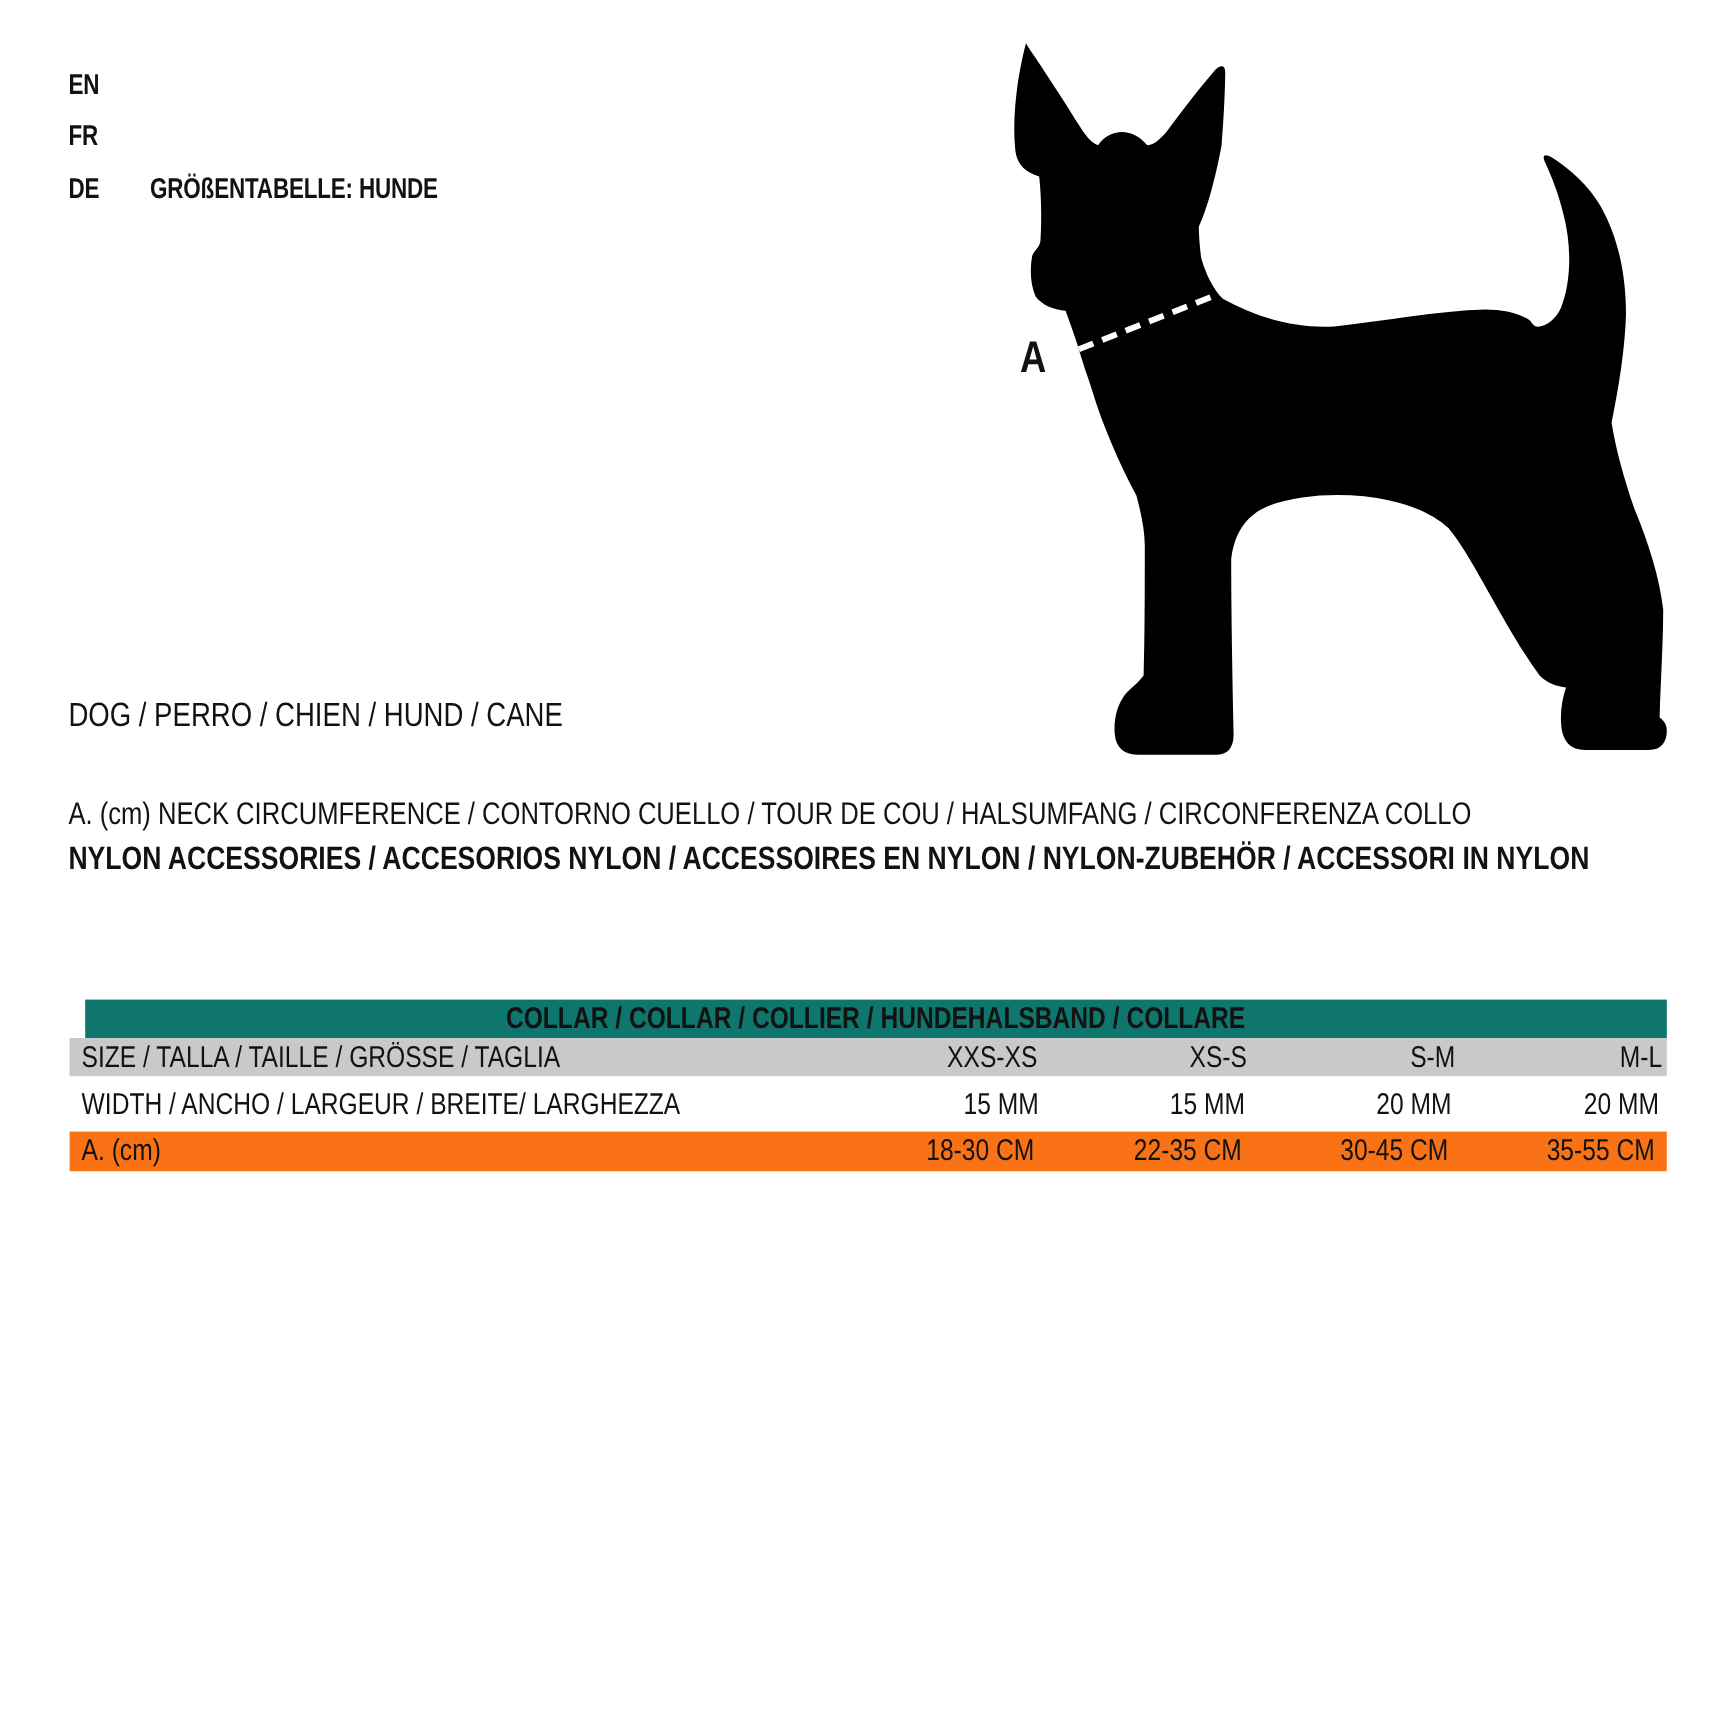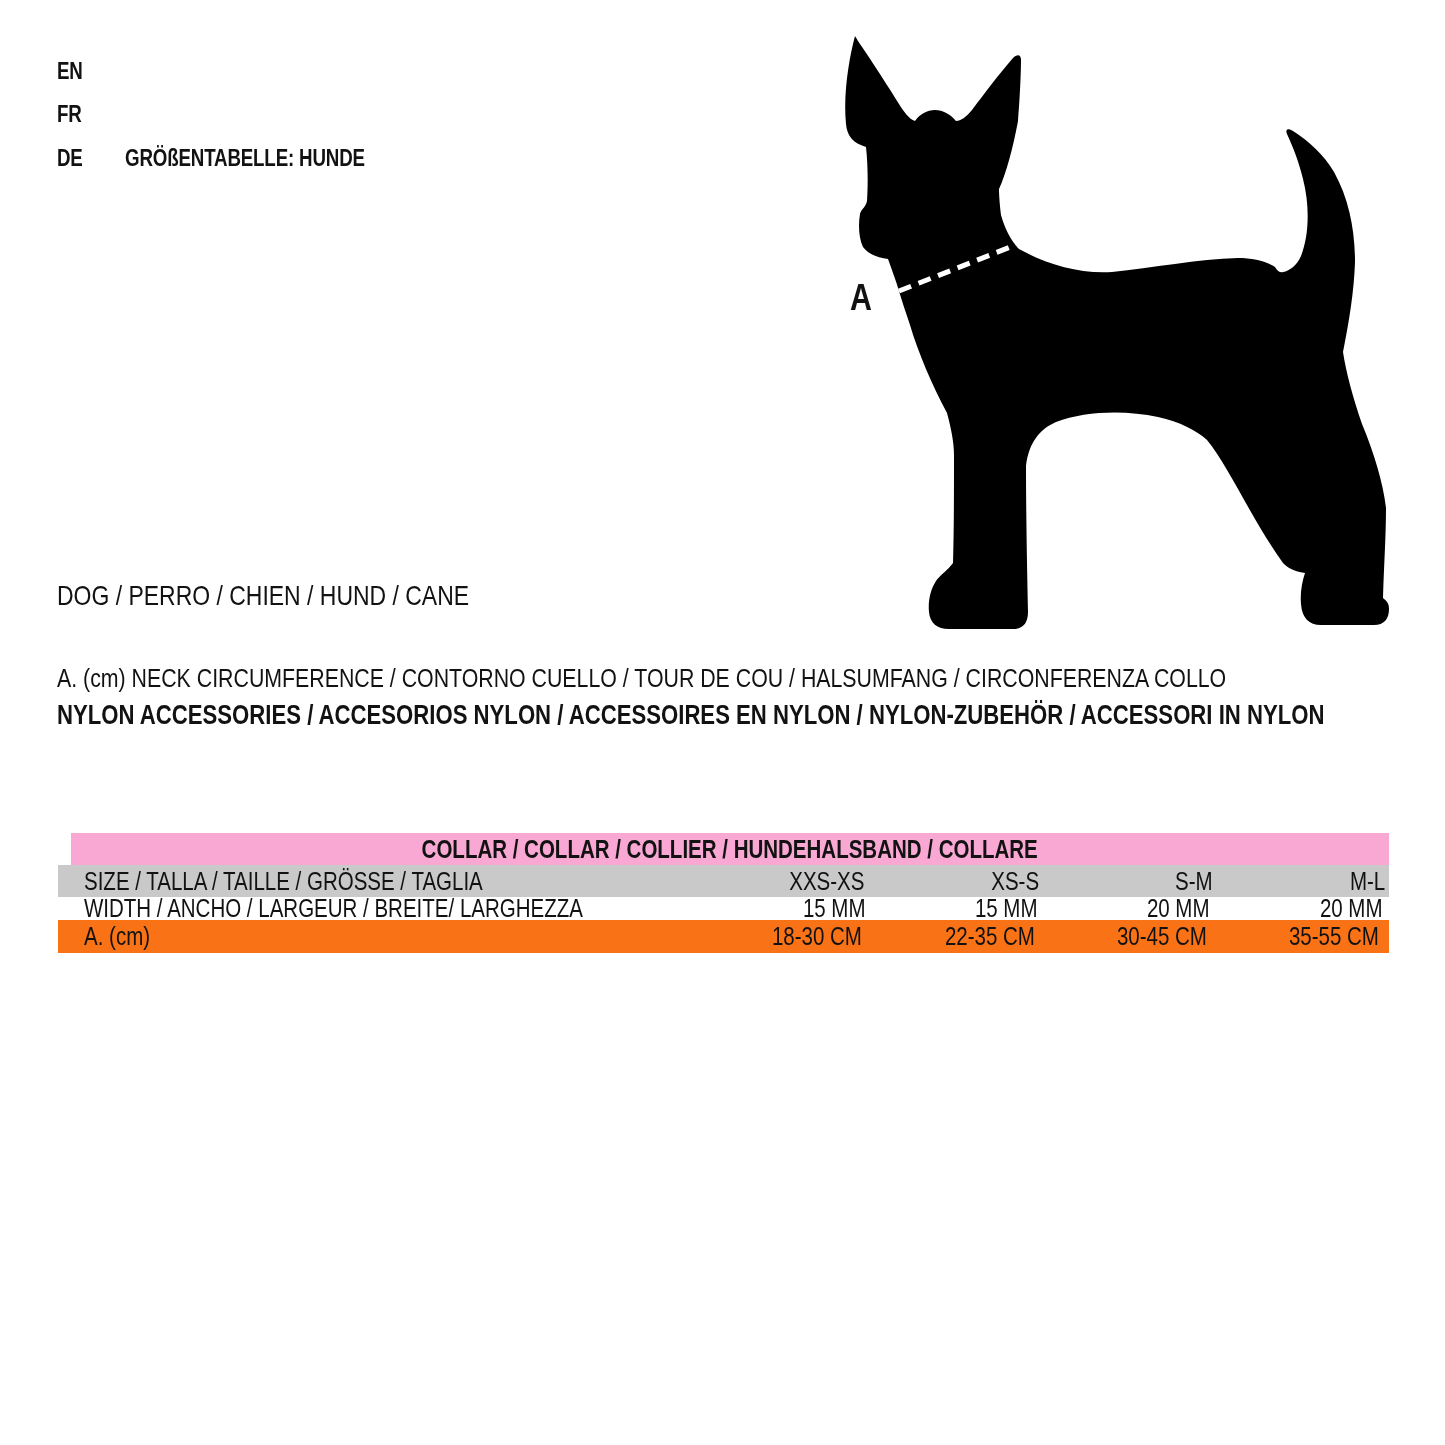--- a/index.html
+++ b/index.html
@@ -26,23 +26,23 @@
   
   .dog-caption{left:57px;top:580px;font-size:28px;font-weight:500;}
   .note-line{left:57px;top:663px;font-size:26px;font-weight:400;}
   .bold-line{left:57px;top:700px;font-size:27px;font-weight:700;}
 
   
   .size-table{left:58px;top:833px;width:1331px;font-size:25px;}
   .tbl-header{height:32px;display:flex;align-items:center;justify-content:center;font-weight:700;}
   .tbl-row{display:flex;align-items:center;}
   .tbl-row.r0{height:32px;}
-  .tbl-row.r1{height:23px;}
+  .tbl-row.r1{height:46px;}
   .tbl-row.r2{height:33px;}
-  .cell-label{width:642px;box-sizing:border-box;padding-left:26px;}
+  .cell-label{width:642px;box-sizing:border-box;padding-left:10px;}
   .cell-val{width:172.25px;text-align:right;}
 </style>
 </head>
 <body>
 
 <div class="abs lang-list">
   <div class="lang-row">
     <span class="lang-code"><span class="cond-lg">EN</span></span>
   </div>
   <div class="lang-row">
@@ -122,21 +122,21 @@
   <span class="cond">DOG / PERRO / CHIEN / HUND / CANE</span>
 </div>
 <div class="abs note-line">
   <span class="cond">A. (cm) NECK CIRCUMFERENCE / CONTORNO CUELLO / TOUR DE COU / HALSUMFANG / CIRCONFERENZA COLLO</span>
 </div>
 <div class="abs bold-line">
   <span class="cond">NYLON ACCESSORIES / ACCESORIOS NYLON / ACCESSOIRES EN NYLON / NYLON-ZUBEHÖR / ACCESSORI IN NYLON</span>
 </div>
 
 <div class="abs size-table">
-  <div class="tbl-header" style="background: #f9a8d4; margin-left: 13px;">
+  <div class="tbl-header" style="background: #0f766e; margin-left: 13px;">
     <span class="cond-c">COLLAR / COLLAR / COLLIER / HUNDEHALSBAND / COLLARE</span>
   </div>
   <div class="tbl-row r0" style="background: rgb(201, 201, 201);">
     <div class="cell-label"><span class="cond">SIZE / TALLA / TAILLE / GRÖSSE / TAGLIA</span></div>
     <div class="cell-val"><span class="cond-c">XXS-XS</span></div>
     <div class="cell-val"><span class="cond-c">XS-S</span></div>
     <div class="cell-val"><span class="cond-c">S-M</span></div>
     <div class="cell-val"><span class="cond-c">M-L</span></div>
   </div>
   <div class="tbl-row r1" style="background: rgb(255, 255, 255);">

